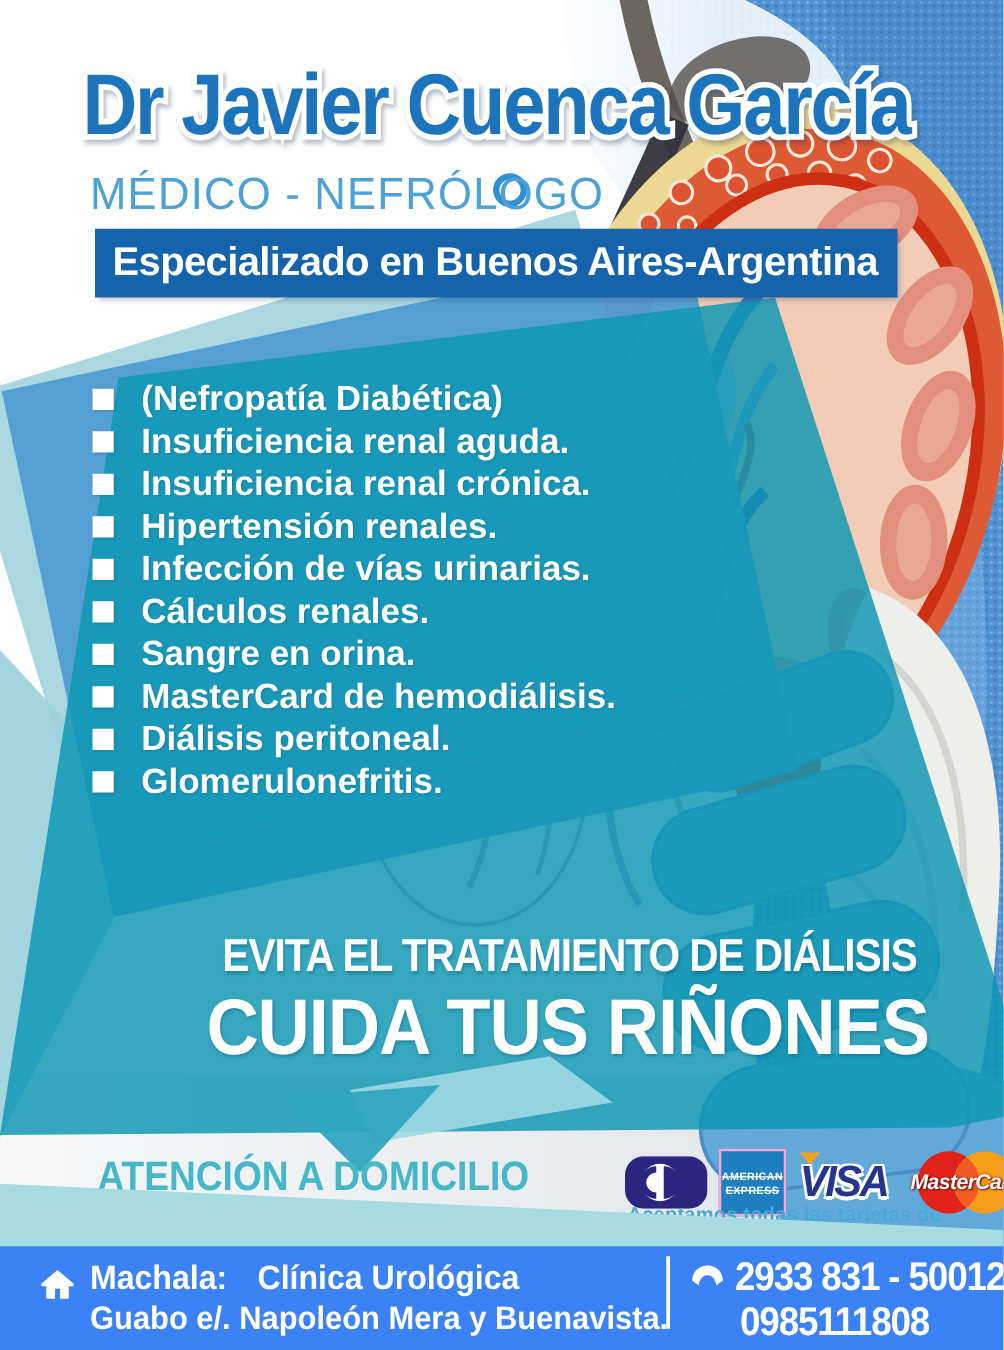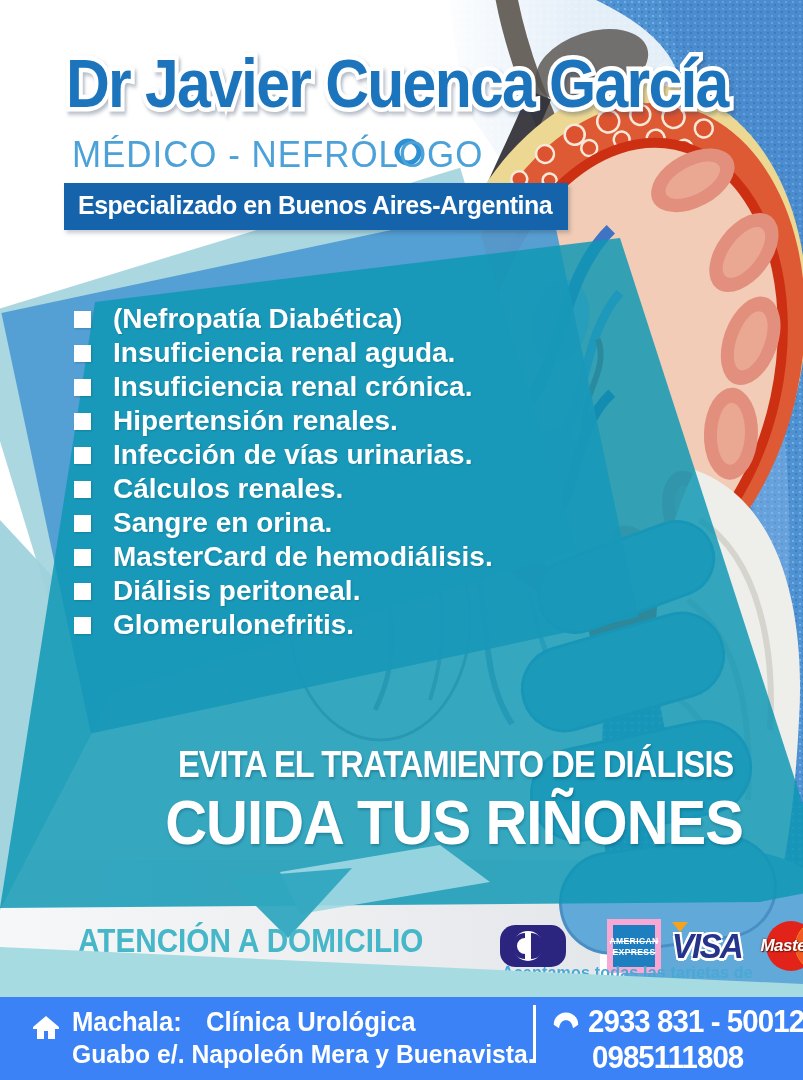--- a/index.html
+++ b/index.html
@@ -23,22 +23,22 @@
     -webkit-text-stroke:9px #ffffff;
     filter:drop-shadow(2px 3px 2px rgba(40,60,90,.35));
   }
   .title-fill{position:absolute;left:0;top:0;color:#1c75bc;}
   .subtitle{
     position:absolute;left:72px;top:134px;
     font-size:36px;font-weight:400;color:#4ba1d8;letter-spacing:1px;
     transform:scaleX(.97);transform-origin:left center;white-space:nowrap;
   }
   .banner{
-    position:absolute;left:64px;top:183px;
-    background:#1463ab;color:#ffffff;font-weight:bold;font-size:25px;
+    position:absolute;left:76px;top:183px;
+    background:#1463ab;color:#ffffff;font-weight:bold;font-size:32px;
     padding:8px 16px 10px 14px;letter-spacing:-.5px;white-space:nowrap;
     box-shadow:2px 3px 4px rgba(30,50,80,.25);
     text-align:center;
   }
 
   
   .services{
     position:absolute;left:74px;top:302px;width:560px;margin:0;padding:0;
     list-style:none;
   }
@@ -89,23 +89,23 @@
     border-left:8px solid transparent;border-right:8px solid transparent;
     border-top:10px solid #f7a21b;
   }
   .mc-wrap{width:104px;height:56px;}
   .mc-label{
     position:absolute;left:2px;top:18px;width:100px;text-align:center;
     font-size:17px;font-weight:bold;font-style:italic;color:#ffffff;
     text-shadow:0 0 2px #7d1408,1px 1px 1px #7d1408;letter-spacing:-.5px;
   }
   .amex{
-    width:54px;height:54px;background:#1d7fc0;border:6px solid #f9a8d4;
+    width:54px;height:54px;background:#1d7fc0;border:2px solid #f9a8d4;
     box-sizing:border-box;display:flex;flex-direction:column;align-items:center;
-    justify-content:center;gap:1px;margin-left:32px;
+    justify-content:center;gap:1px;
   }
   .amex span{
     color:#ffffff;font-size:8.5px;font-weight:bold;letter-spacing:.4px;
     text-decoration:line-through;
   }
   .cards-caption{
     position:absolute;left:502px;top:964px;width:300px;
     font-size:16px;color:#48a9d5;letter-spacing:.2px;font-weight:bold;
   }
 

